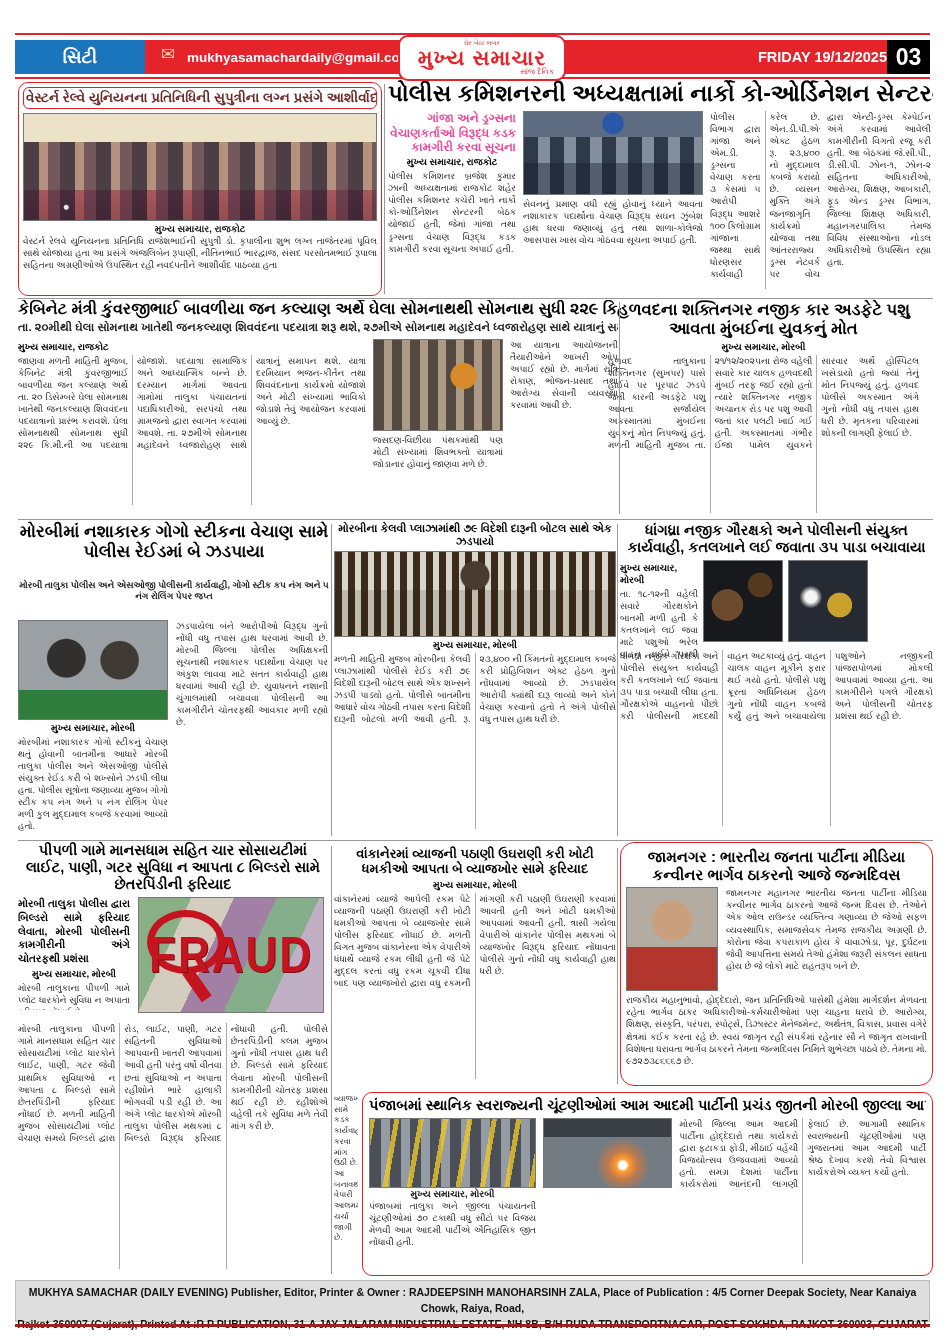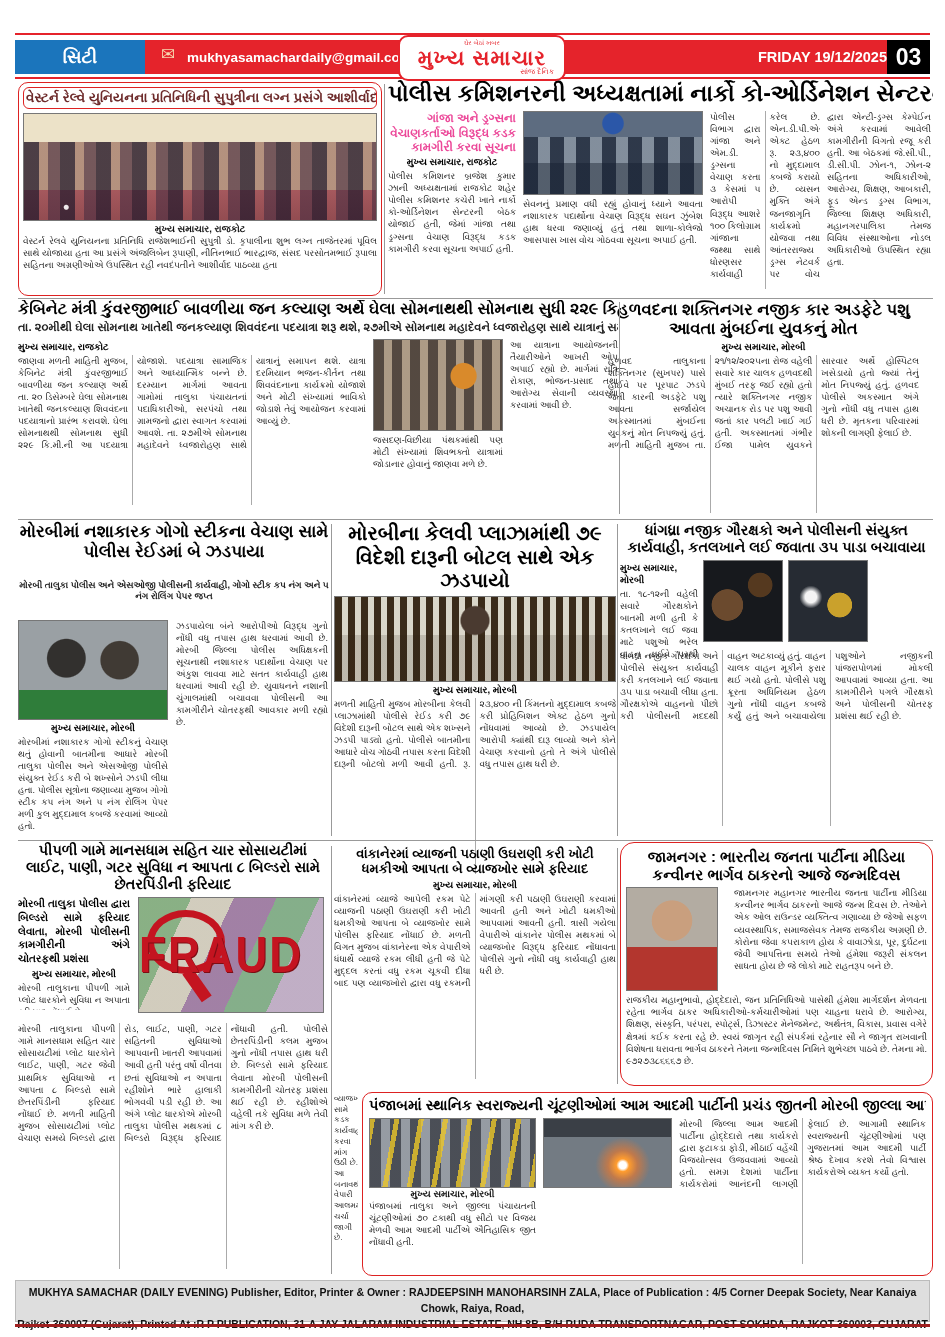--- a/index.html
+++ b/index.html
@@ -50,21 +50,21 @@
     radial-gradient(circle at 32% 38%, #32302e 0 16%, transparent 17%),
     radial-gradient(circle at 68% 40%, #403a34 0 16%, transparent 17%),
     linear-gradient(transparent 0 70%, #2f7d3a 70%);background-color:#9aa0a4}
   .ph-liquor{background:
     radial-gradient(circle at 50% 28%, #4a3a30 0 9%, transparent 10%),
     linear-gradient(transparent 0 45%, rgba(40,28,16,.15) 45%),
     repeating-linear-gradient(90deg, #3a2b1a 0 7px, rgba(220,215,200,.8) 7px 13px);background-color:#cfd3cf}
   .ph-night1{background:radial-gradient(circle at 30% 55%, #6b4a2e 0 22%, transparent 23%),radial-gradient(circle at 72% 30%, #55391f 0 15%, transparent 16%);background-color:#17191d}
   .ph-night2{background:radial-gradient(circle at 28% 45%, rgba(255,255,255,.95) 0 8%, transparent 16%),radial-gradient(circle at 65% 55%, #caa12c 0 18%, transparent 19%);background-color:#262b33}
   .ph-fraud{background:
-    linear-gradient(115deg, rgba(120,170,120,.8) 0 22%, rgba(210,205,190,.9) 22% 40%, rgba(150,110,160,.8) 40% 58%, rgba(120,170,130,.85) 58% 76%, rgba(190,170,200,.85) 76%);background-color:#cfc9b8;display:flex;align-items:center;justify-content:flex-start}
+    linear-gradient(115deg, rgba(120,170,120,.8) 0 22%, rgba(210,205,190,.9) 22% 40%, rgba(150,110,160,.8) 40% 58%, rgba(120,170,130,.85) 58% 76%, rgba(190,170,200,.85) 76%);background-color:#cfc9b8;display:flex;align-items:center;justify-content:center}
   .fraud-word{font-size:44px;font-weight:bold;color:#c41420;letter-spacing:2px;text-shadow:1px 1px 0 #7d0d14;transform:scaleY(1.15)}
   .fraud-lens{position:absolute;left:8px;top:12px;width:78px;height:64px;border:7px solid #c41420;border-radius:50%}
   .fraud-handle{position:absolute;left:52px;top:70px;width:12px;height:34px;background:#c41420;transform:rotate(-35deg)}
   .ph-portrait{background:
     radial-gradient(circle at 50% 32%, #c99f7e 0 24%, transparent 25%),
     linear-gradient(transparent 0 58%, #b3362e 58%);background-color:#b3aca2}
   .ph-aap{background:
     repeating-linear-gradient(100deg, rgba(235,198,40,.8) 0 5px, transparent 5px 24px),
     repeating-linear-gradient(90deg, rgba(55,58,66,.8) 0 11px, rgba(145,150,158,.5) 11px 20px);background-color:#9aa1a8}
   .ph-fire{background:
@@ -152,21 +152,21 @@
       <div style="width:150px">
         <div class="photo ph-arrest" style="height:100px"></div>
         <div class="byline">મુખ્ય સમાચાર, મોરબી</div>
         <div class="btxt" style="height:126px">મોરબીમાં નશાકારક ગોગો સ્ટીકનું વેચાણ થતું હોવાની બાતમીના આધારે મોરબી તાલુકા પોલીસ અને એસઓજી પોલીસે સંયુક્ત રેઈડ કરી બે શખ્સોને ઝડપી લીધા હતા. પોલીસ સૂત્રોના જણાવ્યા મુજબ ગોગો સ્ટીક કપ નંગ અને ૫ નંગ રોલિંગ પેપર મળી કુલ મુદ્દામાલ કબજે કરવામાં આવ્યો હતો.</div>
       </div>
       <div class="btxt" style="width:152px;height:248px">ઝડપાયેલા બંને આરોપીઓ વિરૂદ્ધ ગુનો નોંધી વધુ તપાસ હાથ ધરવામાં આવી છે. મોરબી જિલ્લા પોલીસ અધિક્ષકની સૂચનાથી નશાકારક પદાર્થોના વેચાણ પર અંકુશ લાવવા માટે સતત કાર્યવાહી હાથ ધરવામાં આવી રહી છે. યુવાધનને નશાની ચુંગાલમાંથી બચાવવા પોલીસની આ કામગીરીને ચોતરફથી આવકાર મળી રહ્યો છે.</div>
     </div>
   </div>
 
   <div class="abs" style="left:334px;top:522px;width:282px;height:316px">
-    <div class="hl" style="font-size:20px">મોરબીના કેલવી પ્લાઝામાંથી ૭૯ વિદેશી દારૂની બોટલ સાથે એક ઝડપાયો</div>
+    <div class="hl" style="font-size:11px">મોરબીના કેલવી પ્લાઝામાંથી ૭૯ વિદેશી દારૂની બોટલ સાથે એક ઝડપાયો</div>
     <div class="photo ph-liquor" style="height:86px;margin-top:3px"></div>
     <div class="byline">મુખ્ય સમાચાર, મોરબી</div>
     <div class="btxt c2" style="height:176px">મળતી માહિતી મુજબ મોરબીના કેલવી પ્લાઝામાંથી પોલીસે રેઈડ કરી ૭૯ વિદેશી દારૂની બોટલ સાથે એક શખ્સને ઝડપી પાડ્યો હતો. પોલીસે બાતમીના આધારે વોચ ગોઠવી તપાસ કરતા વિદેશી દારૂની બોટલો મળી આવી હતી. રૂ. ૨૩,૪૦૦ ની કિંમતનો મુદ્દામાલ કબજે કરી પ્રોહિબિશન એક્ટ હેઠળ ગુનો નોંધવામાં આવ્યો છે. ઝડપાયેલ આરોપી ક્યાંથી દારૂ લાવ્યો અને કોને વેચાણ કરવાનો હતો તે અંગે પોલીસે વધુ તપાસ હાથ ધરી છે.</div>
   </div>
 
   <div class="abs" style="left:620px;top:522px;width:313px;height:316px">
     <div class="hl" style="font-size:14.5px">ધાંગધ્રા નજીક ગૌરક્ષકો અને પોલીસની સંયુક્ત કાર્યવાહી, કતલખાને લઈ જવાતા ૩૫ પાડા બચાવાયા</div>
     <div style="display:flex;gap:5px;margin-top:4px;height:86px">
       <div style="width:78px">
         <div class="byline" style="text-align:left">મુખ્ય સમાચાર, મોરબી</div>
@@ -198,21 +198,21 @@
   <div class="abs" style="left:334px;top:846px;width:282px;height:238px">
     <div class="hl" style="font-size:13px">વાંકાનેરમાં વ્યાજની પઠાણી ઉઘરાણી કરી ખોટી ધમકીઓ આપતા બે વ્યાજખોર સામે ફરિયાદ</div>
     <div class="byline">મુખ્ય સમાચાર, મોરબી</div>
     <div class="btxt c2" style="height:186px">વાંકાનેરમાં વ્યાજે આપેલી રકમ પેટે વ્યાજની પઠાણી ઉઘરાણી કરી ખોટી ધમકીઓ આપતા બે વ્યાજખોર સામે પોલીસ ફરિયાદ નોંધાઈ છે. મળતી વિગત મુજબ વાંકાનેરના એક વેપારીએ ધંધાર્થે વ્યાજે રકમ લીધી હતી જે પેટે મુદ્દલ કરતાં વધુ રકમ ચૂકવી દીધા બાદ પણ વ્યાજખોરો દ્વારા વધુ રકમની માંગણી કરી પઠાણી ઉઘરાણી કરવામાં આવતી હતી અને ખોટી ધમકીઓ આપવામાં આવતી હતી. ત્રાસી ગયેલા વેપારીએ વાંકાનેર પોલીસ મથકમાં બે વ્યાજખોર વિરૂદ્ધ ફરિયાદ નોંધાવતા પોલીસે ગુનો નોંધી વધુ કાર્યવાહી હાથ ધરી છે.</div>
   </div>
 
   <div class="abs btxt" style="left:334px;top:1094px;width:24px;height:182px;font-size:8px">વ્યાજખોરો સામે કડક કાર્યવાહી કરવા માંગ ઉઠી છે. આ બનાવથી વેપારી આલમમાં ચર્ચા જાગી છે.</div>
 
   <div class="abs redbox" style="left:620px;top:842px;width:313px;height:244px;padding:5px;border-radius:14px">
     <div class="hl" style="font-size:15px">જામનગર : ભારતીય જનતા પાર્ટીના મીડિયા કન્વીનર ભાર્ગવ ઠાકરનો આજે જન્મદિવસ</div>
-    <div style="display:flex;gap:16px;margin-top:4px">
+    <div style="display:flex;gap:8px;margin-top:4px">
       <div class="photo ph-portrait" style="width:92px;height:104px;flex:none"></div>
       <div class="btxt" style="height:104px">જામનગર મહાનગર ભારતીય જનતા પાર્ટીના મીડિયા કન્વીનર ભાર્ગવ ઠાકરનો આજે જન્મ દિવસ છે. તેઓને એક ઓલ રાઉન્ડર વ્યક્તિત્વ ગણાવ્યા છે જેઓ સફળ વ્યવસ્થાપિક, સમાજસેવક તેમજ રાજકીય અગ્રણી છે. કોરોના જેવા કપરાકાળ હોય કે વાવાઝોડા, પૂર, દુર્ઘટના જેવી આપત્તિના સમયે તેઓ હંમેશા જરૂરી સંકલન સાધતા હોય છે જે લોકો માટે રાહતરૂપ બને છે.</div>
     </div>
     <div class="btxt" style="height:78px;margin-top:3px">રાજકીય મહાનુભાવો, હોદ્દેદારો, જન પ્રતિનિધિઓ પાસેથી હંમેશા માર્ગદર્શન મેળવતા રહેતા ભાર્ગવ ઠાકર અધિકારીઓ-કર્મચારીઓમાં પણ ચાહના ધરાવે છે. આરોગ્ય, શિક્ષણ, સંસ્કૃતિ, પરંપરા, સ્પોર્ટ્સ, ડિઝાસ્ટર મેનેજમેન્ટ, અર્થતંત્ર, વિકાસ, પ્રવાસ વગેરે ક્ષેત્રમાં કઈક કરતા રહે છે. સ્વયં જાગૃત રહી સંપર્કમાં રહેનાર સૌ ને જાગૃત રાખવાની વિશેષતા ધરાવતા ભાર્ગવ ઠાકરને તેમના જન્મદિવસ નિમિતે શુભેચ્છા પાઠવે છે. તેમના મો. ૯૭૨૭૩૮૬૬૬૭ છે.</div>
   </div>
 
   <div class="abs redbox" style="left:362px;top:1092px;width:571px;height:184px;padding:4px 6px">
     <div class="hl one-line" style="font-size:14.5px">પંજાબમાં સ્થાનિક સ્વરાજ્યની ચૂંટણીઓમાં આમ આદમી પાર્ટીની પ્રચંડ જીતની મોરબી જીલ્લા આપ દ્વારા ઉજવણી</div>
     <div style="display:flex;gap:7px;margin-top:4px;height:146px">
       <div style="width:168px">

